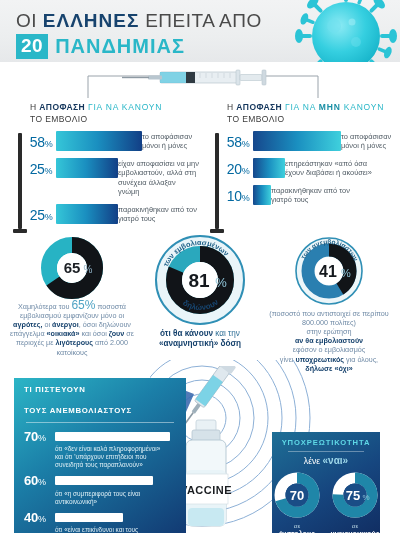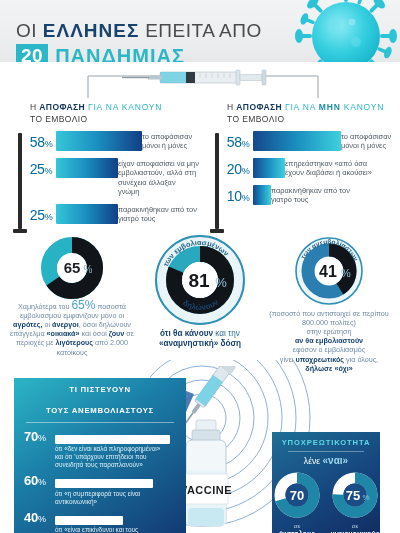--- a/index.html
+++ b/index.html
@@ -12,21 +12,21 @@
   }
   .page { position: relative; width: 400px; height: 533px; background:#fff; }
 
   
   .header {
     position: relative;
     height: 62px;
     background: linear-gradient(180deg,#f2f3f4 0%, #eceeef 60%, #e6e8ea 100%);
     overflow: hidden;
   }
-  .title-wrap { padding: 20px 0 0 16px; }
+  .title-wrap { padding: 10px 0 0 16px; }
   .title-line1 {
     font-size: 19px; line-height: 21px; letter-spacing: .5px;
     color: #4a4a4a; white-space: nowrap;
   }
   .t-bold-dark { font-weight: 700; color:#17436e; letter-spacing:1px; }
   .title-line2 { margin-top: 3px; display: flex; align-items: center; white-space: nowrap; }
   .num20 {
     background: #2ab7c8; color: #fff; font-weight: 700; font-size: 19px;
     padding: 1px 5px 2px 5px; letter-spacing: .5px;
   }
@@ -92,24 +92,24 @@
   .donut-txt .big { font-size: 12px; color:#4fa3c4; }
   .sub-caption { font-size:8.2px; color:#16426d; font-weight:700; line-height:10px; margin-top:2px;}
   .sub-caption .lt { font-weight:400; color:#2f6f96;}
 
   
   .bl-panel {
     position: absolute; left: 14px; top: 378px; width: 172px; height: 155px;
     background: linear-gradient(145deg,#2cb5c6 0%, #1b7fa8 40%, #123a73 100%);
     padding: 7px 10px 0 10px; overflow: hidden;
   }
-  .bl-title { color:#fff; font-size:7.8px; font-weight:700; letter-spacing:.7px; text-align:center; line-height:10.5px; }
+  .bl-title { color:#fff; font-size:7.8px; font-weight:700; letter-spacing:.7px; text-align:left; line-height:10.5px; }
   .bl-rule { height:1px; background: rgba(255,255,255,.45); margin:5px 2px 6px 2px; }
   .bl-row { margin-bottom: 4px; }
-  .bl-top { display:flex; align-items:flex-end; }
+  .bl-top { display:flex; align-items:center; }
   .bl-pct { color:#fff; font-size:13px; font-weight:700; width:31px; letter-spacing:-.3px;}
   .bl-pct .sm { font-size:9px; font-weight:400;}
   .bl-bar { height:9px; background:#ffffff; border-radius:1px; }
   .bl-desc { color:#dff0f6; font-size:6.4px; line-height:8px; padding-left:31px; margin-top:1.5px;}
 
   
   .br-panel {
     position: absolute; left: 272px; top: 432px; width: 108px; height: 101px;
     background: linear-gradient(150deg,#1e6f96 0%, #16467f 55%, #112e63 100%);
     padding: 6px 6px 0 6px; text-align:center; overflow:hidden;

